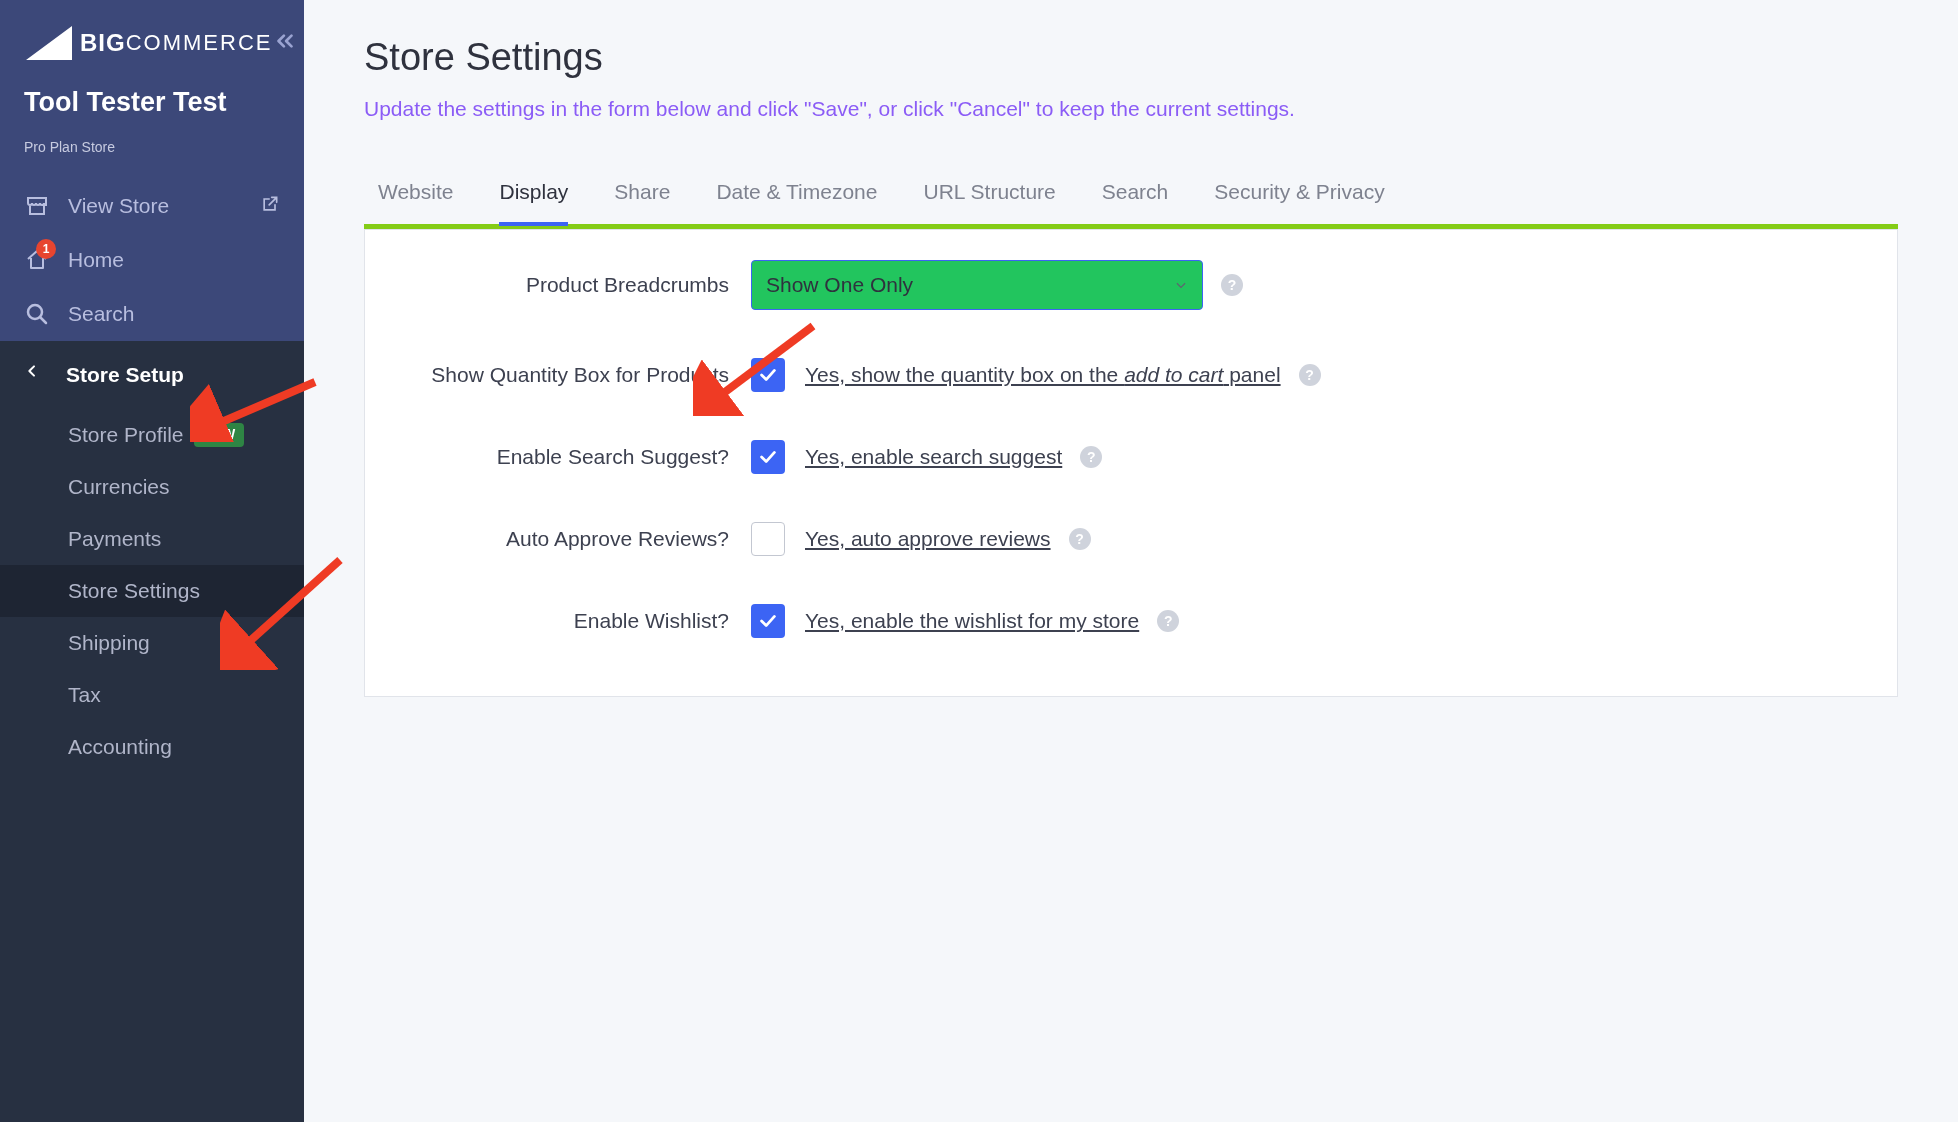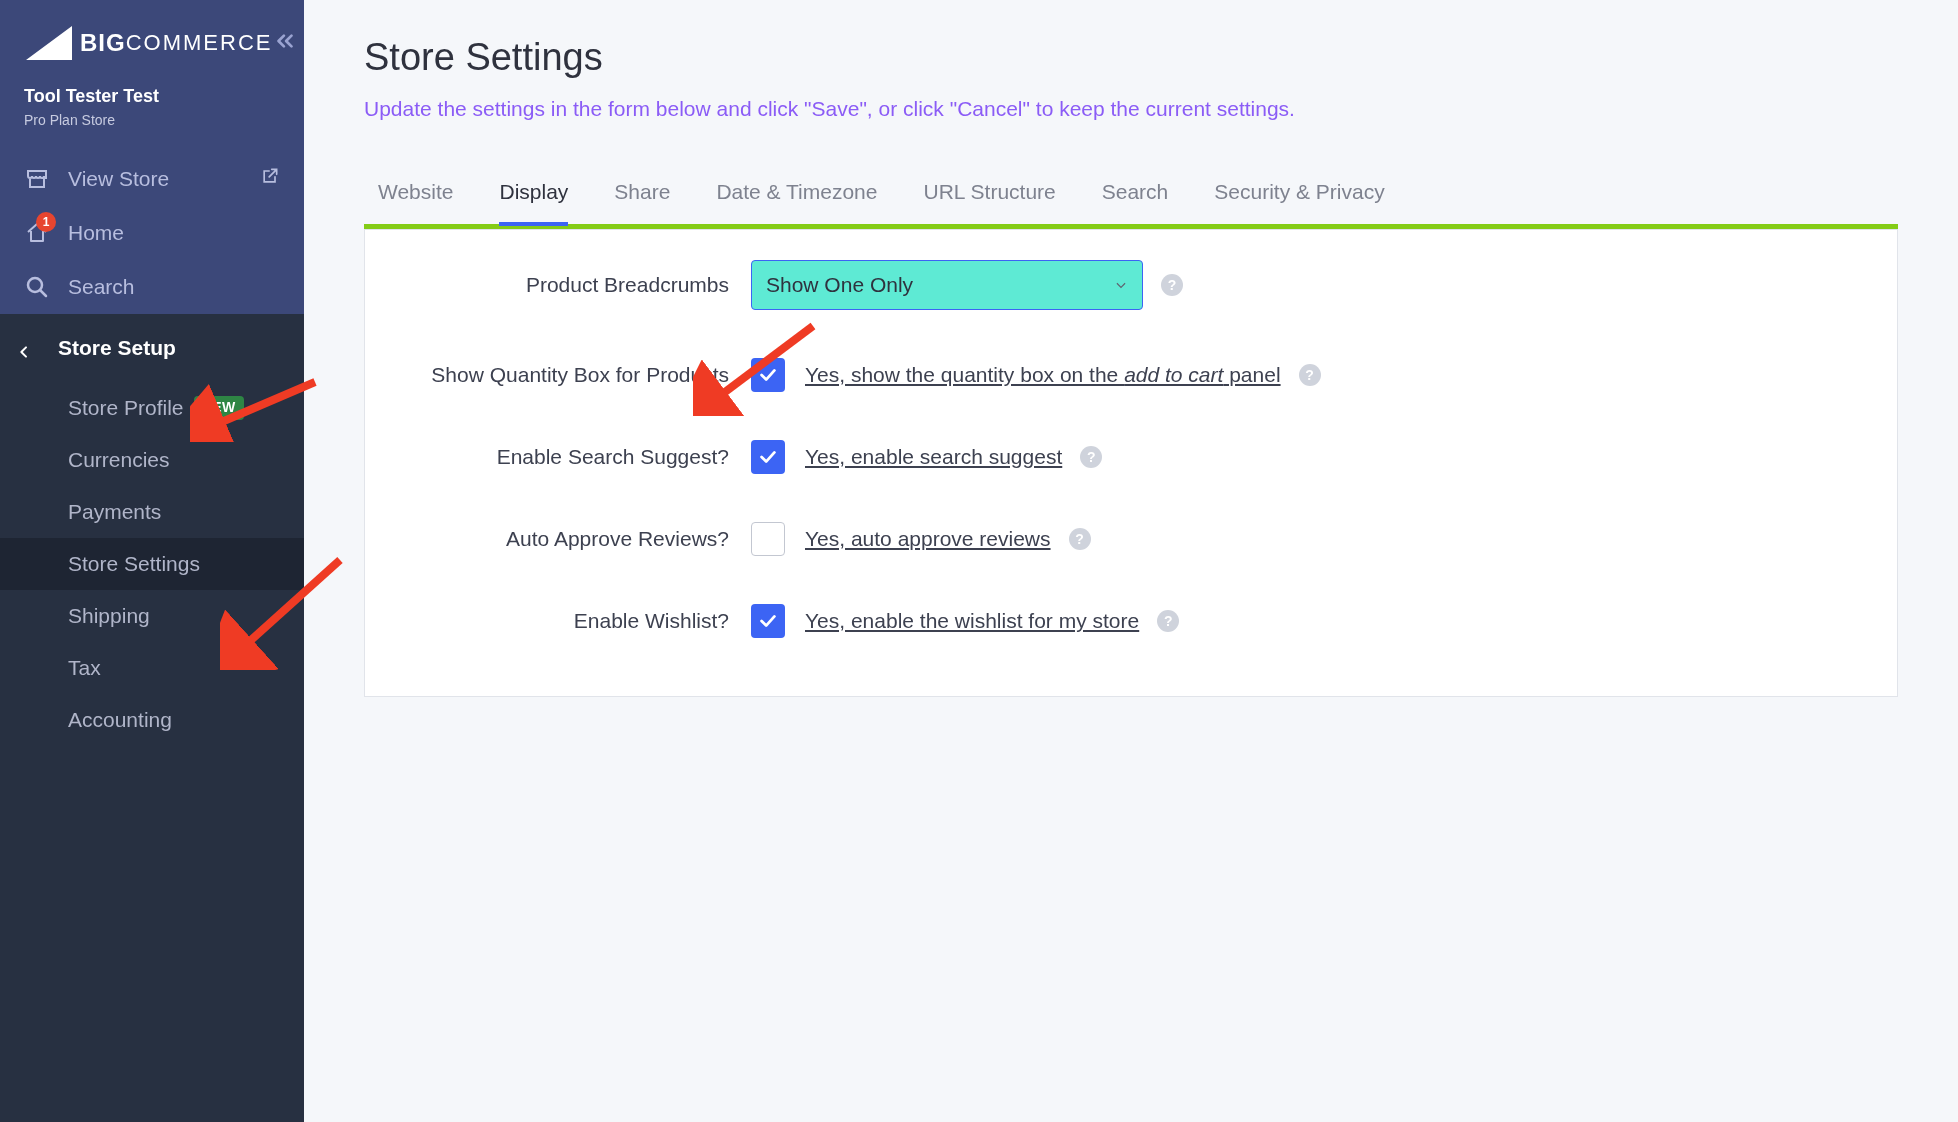--- a/index.html
+++ b/index.html
@@ -9,31 +9,31 @@
     .sidebar { width: 304px; background: #34395a; color: #c7cbe0; display: flex; flex-direction: column; flex-shrink: 0; }
     .sidebar-top { background: #3c4879; padding: 0; }
     .brand-row { display: flex; align-items: center; justify-content: space-between; padding: 24px 24px 10px 24px; }
     .brand { display: flex; align-items: center; color: #fff; font-weight: 700; letter-spacing: 1px; }
     .brand svg { margin-right: 6px; }
     .brand .big { font-size: 24px; }
     .brand .commerce { font-size: 22px; font-weight: 400; letter-spacing: 2px; }
     .collapse-icon { color: #9aa3d1; }
     
     .store-block { padding: 14px 24px 24px 24px; }
-    .store-name { color: #fff; font-size: 18px; font-weight: 700; line-height: 1.2; margin-bottom: 4px; }
+    .store-name { color: #fff; font-size: 27px; font-weight: 700; line-height: 1.2; margin-bottom: 21px; }
     .store-plan { color: #c7cbe0; font-size: 14px; font-weight: 500; }
     
     .top-actions { padding: 0; }
     .action-row { display: flex; align-items: center; padding: 14px 24px; color: #b8bedf; font-size: 21px; cursor: pointer; position: relative; }
     .action-row .ico { width: 26px; height: 26px; margin-right: 18px; display: flex; align-items: center; justify-content: center; }
     .action-row .ext { margin-left: auto; }
     .badge { position: absolute; top: 6px; left: 36px; background: #e7452f; color: #fff; font-size: 12px; border-radius: 50%; width: 20px; height: 20px; display: flex; align-items: center; justify-content: center; font-weight: 600; }
     
     .sidebar-dark { background: #273041; flex: 1; }
-    .section-hdr { display: flex; align-items: flex-end; padding: 22px 16px; color: #fff; font-size: 21px; font-weight: 600; cursor: pointer; }
+    .section-hdr { display: flex; align-items: flex-start; padding: 22px 24px; color: #fff; font-size: 21px; font-weight: 600; cursor: pointer; }
     .section-hdr .chev { width: 24px; margin-right: 18px; display: flex; align-items: center; }
     
     .sub-item { display: flex; padding: 14px 24px 14px 68px; color: #b0b5c9; font-size: 21px; cursor: pointer; }
     .sub-item.active { background: #1e2533; }
     .new-pill { background: #2e8544; color: #fff; font-size: 14px; font-weight: 700; padding: 3px 8px; border-radius: 4px; margin-left: 10px; letter-spacing: 0.5px; }
     
     
     .main { flex: 1; padding: 36px 60px; overflow: auto; }
     .page-title { font-size: 38px; font-weight: 400; color: #2f323e; margin-bottom: 18px; }
     .page-desc { font-size: 21px; color: #8b5cf6; margin-bottom: 59px; }
@@ -43,21 +43,21 @@
     .tab.active { color: #2f323e; border-bottom-color: #3c64f4; }
     
     .section-title { font-size: 30px; font-weight: 700; color: #2f323e; margin: 60px 0 28px 0; }
     
     .settings-panel { background: #fff; border: 1px solid #e1e4ea; padding: 30px 40px 10px 40px; }
     
     .form-row { display: flex; align-items: center; margin-bottom: 48px; }
     .row-label { width: 346px; text-align: right; font-size: 21px; color: #3d4150; padding-right: 22px; flex-shrink: 0; }
     .row-control { display: flex; align-items: center; flex: 1; }
     
-    .select-box { width: 392px; height: 50px; border: 1.6px solid #3c64f4; border-radius: 4px; background: #5eead4; padding: 0 14px; font-size: 21px; color: #2f323e; display: flex; align-items: center; justify-content: space-between; cursor: pointer; }
+    .select-box { width: 452px; height: 50px; border: 1.6px solid #3c64f4; border-radius: 4px; background: #22c55e; padding: 0 14px; font-size: 21px; color: #2f323e; display: flex; align-items: center; justify-content: space-between; cursor: pointer; }
     .select-box svg { flex-shrink: 0; }
     
     .chk { width: 34px; height: 34px; border-radius: 4px; display: flex; align-items: center; justify-content: center; cursor: pointer; flex-shrink: 0; }
     .chk.checked { background: #3c64f4; }
     .chk.unchecked { background: #fff; border: 1.6px solid #c3c7d1; }
     .chk svg { width: 22px; height: 22px; }
     .chk-text { font-size: 21px; color: #3d4150; margin-left: 20px; text-decoration: underline; }
     .chk-text em { font-style: italic; }
     
     .help-ico { width: 22px; height: 22px; border-radius: 50%; background: #cfd3dc; color: #fff; display: flex; align-items: center; justify-content: center; font-size: 14px; margin-left: 18px; flex-shrink: 0; cursor: pointer; font-weight: 600; }

